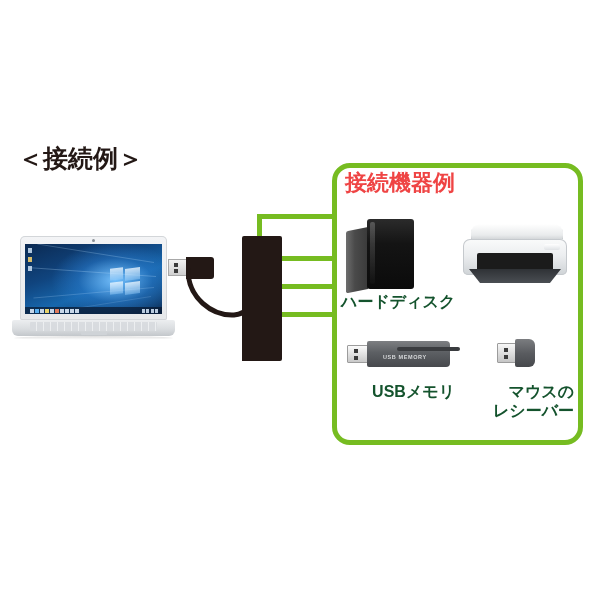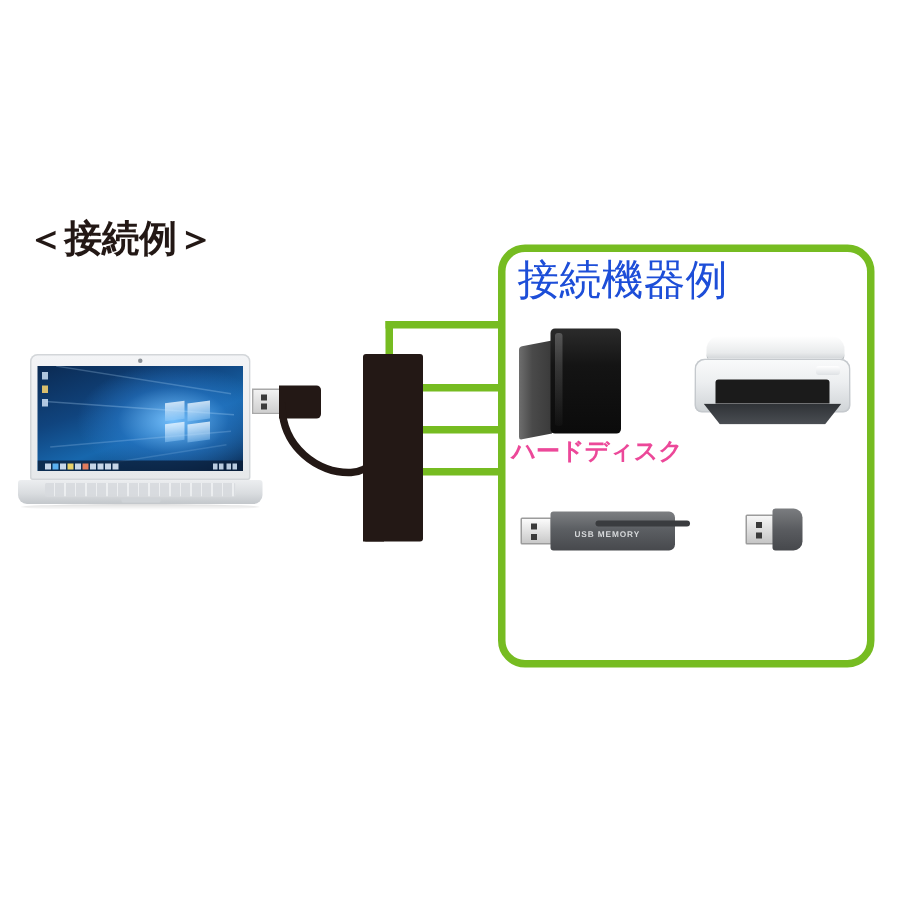--- a/index.html
+++ b/index.html
@@ -258,23 +258,23 @@
     height: 282px;
     border: 5px solid #76bc21;
     border-radius: 18px;
     box-sizing: border-box;
     background: #ffffff;
   }
   .box-title {
     position: absolute;
     left: 345px;
     top: 168px;
-    font-size: 28px;
-    font-weight: normal;
-    color: #1d4ed8;
+    font-size: 22px;
+    font-weight: bold;
+    color: #ef4444;
     white-space: nowrap;
   }
 
   
   .hdd {
     position: absolute;
     left: 346px;
     top: 219px;
     width: 68px;
     height: 70px;
@@ -431,21 +431,21 @@
     width: 20px; height: 28px;
     background: linear-gradient(180deg,#7b7d80 0%, #5a5c60 50%, #46484c 100%);
     border-radius: 2px 6px 6px 2px;
   }
 
   
   .cap {
     position: absolute;
     font-size: 16px;
     font-weight: bold;
-    color: #ec4899;
+    color: #14532d;
     white-space: nowrap;
     text-align: right;
     line-height: 1.18;
   }
   .cap-hdd    { left: 341px; top: 293px; width: 110px; }
   .cap-prn    { left: 455px; top: 293px; width: 120px; }
   .cap-usb    { left: 342px; top: 383px; width: 113px; }
   .cap-recv   { left: 474px; top: 383px; width: 100px; }
 </style>
 </head>
@@ -545,22 +545,27 @@
   <div class="usbmem">
     <div class="mtip">
       <b class="t1"></b>
         <b class="t2"></b>
     </div>
     <div class="mbody">
       <div class="mslot"></div>
     </div>
     <div class="mtext">USB MEMORY</div>
   </div>
+  <div class="cap cap-usb">USBメモリ</div>
 
   <div class="recv">
     <div class="rtip">
       <b class="t1"></b>
         <b class="t2"></b>
     </div>
     <div class="rbody"></div>
   </div>
+  <div class="cap cap-recv">
+    <span>マウスの</span><br>
+    <span>レシーバー</span>
+  </div>
 
 </div>
 
 </body></html>

